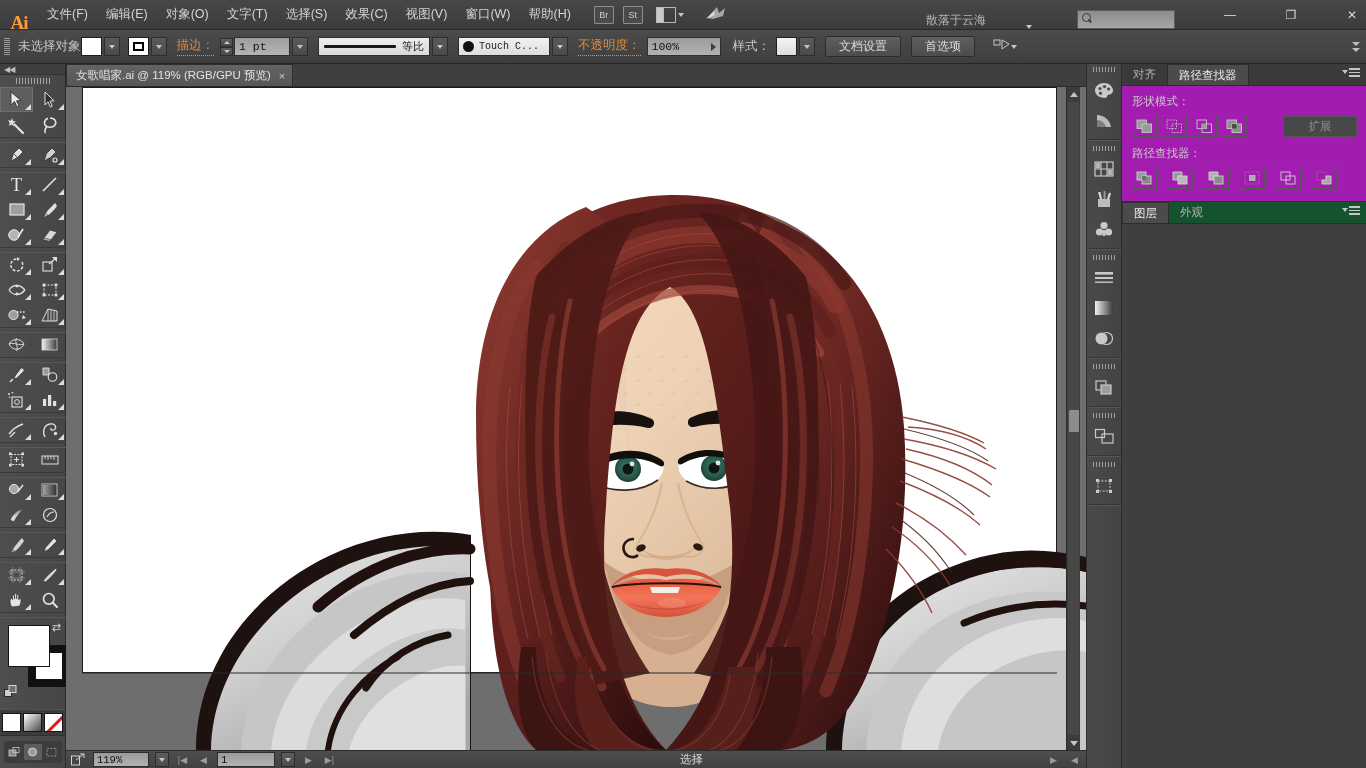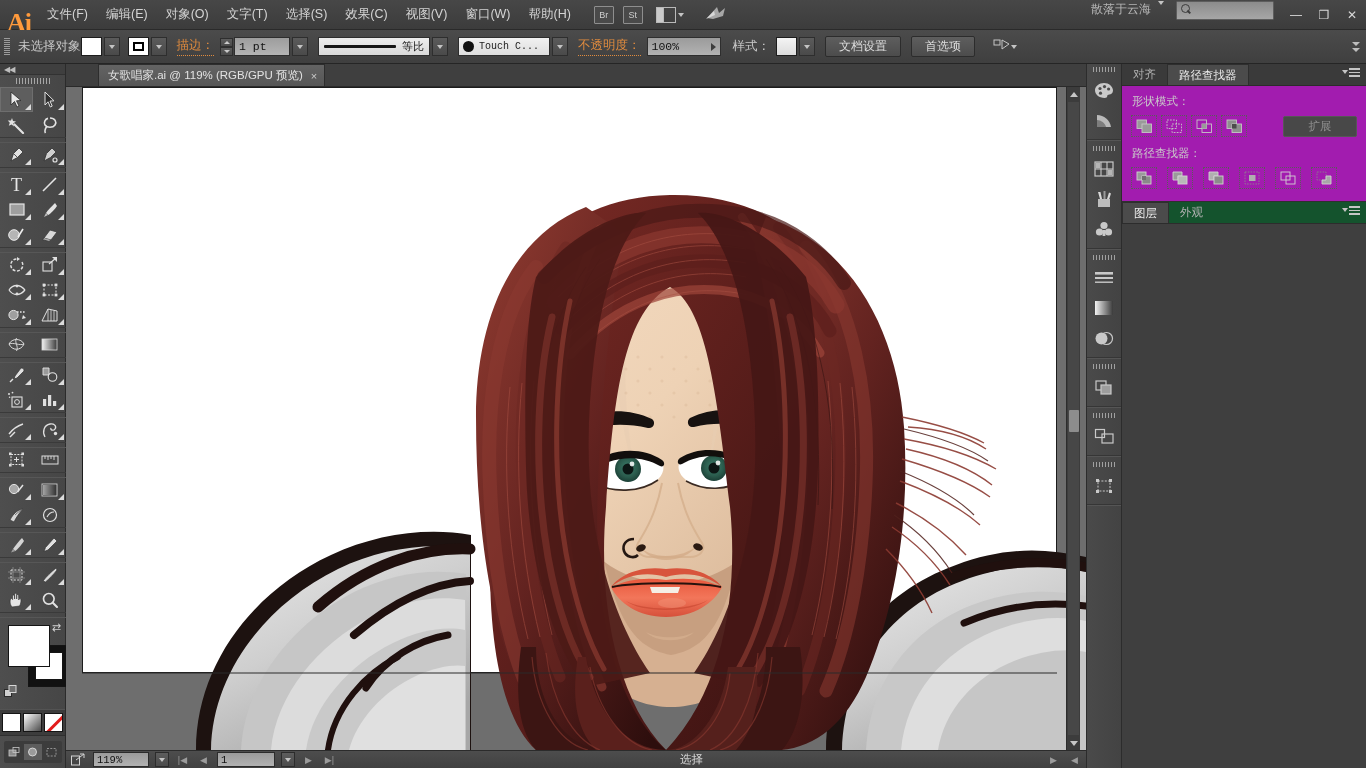--- a/index.html
+++ b/index.html
@@ -14,21 +14,21 @@
 
   
   .menubar {
     position: absolute; left: 0; top: 0; width: 1366px; height: 30px;
     background: linear-gradient(#474747, #3c3c3c);
     border-bottom: 1px solid #2a2a2a;
     display: flex; align-items: center;
   }
   .ai-logo {
     width: 38px; height: 30px; display: flex; align-items: center; justify-content: center;
-    color: #ff9a3c; font-weight: bold; font-size: 26px;
+    color: #ff9a3c; font-weight: bold; font-size: 19px;
     font-family: "Liberation Serif", serif; letter-spacing: -1px; margin-top: 16px;
   }
   .menu-item {
     color: #d4d4d4; font-size: 12.5px; padding: 0 9px; height: 30px;
     display: flex; align-items: center; white-space: nowrap; cursor: default;
   }
   .mb-icons { display: flex; align-items: center; margin-left: 14px; gap: 9px; }
   .mb-btn {
     width: 20px; height: 18px; border: 1px solid #8e8e8e; border-radius: 1px;
     color: #cfcfcf; font-size: 9px; display: flex; align-items: center; justify-content: center;
@@ -36,21 +36,21 @@
   }
   .mb-layout { display: flex; align-items: center; gap: 2px; margin-left: 4px; }
   .layout-glyph { width: 20px; height: 16px; border: 1px solid #b9b9b9; display: flex; }
   .layout-glyph i { display: block; border-right: 1px solid #b9b9b9; width: 7px; background: #cacaca; }
   .layout-glyph b { display: block; flex: 1; background: transparent; }
   .caret-dn {
     width: 0; height: 0; border-left: 3.5px solid transparent; border-right: 3.5px solid transparent;
     border-top: 4px solid #c4c4c4;
   }
   .swoosh { margin-left: 12px; }
-  .mb-right { margin-left: auto; display: flex; align-items: flex-start; }
+  .mb-right { margin-left: auto; display: flex; align-items: flex-end; gap: 33px; }
   .ws-name { color: #b6b6b6; font-size: 12px; padding-right: 7px; }
   .ws-caret { margin-right: 12px; }
   .searchbox {
     width: 98px; height: 19px; background: linear-gradient(#8c8c8c,#a6a6a6);
     border: 1px solid #5d5d5d; border-radius: 1px; display: flex; align-items: center;
     padding-left: 3px; margin-right: 8px;
   }
   .mag { width: 12px; height: 12px; position: relative; }
   .mag::before {
     content:''; position:absolute; left:1px; top:0px; width:7px; height:7px;
@@ -201,21 +201,21 @@
 
   
   .tabstrip {
     position: absolute; left: 66px; top: 64px; width: 1020px; height: 23px;
     background: #3f3f3f; border-bottom: 1px solid #2a2a2a;
     display: flex; align-items: flex-end;
   }
   .doctab {
     height: 22px; background: linear-gradient(#636363,#565656); border: 1px solid #2d2d2d;
     border-bottom: none; display: flex; align-items: center; padding: 0 7px 0 9px;
-    color: #e2e2e2; font-size: 11.5px; gap: 8px; white-space: nowrap; margin-left: 32px;
+    color: #e2e2e2; font-size: 11.5px; gap: 8px; white-space: nowrap;
   }
   .tab-x { color: #c9c9c9; font-size: 11px; }
 
   
   .canvas-wrap {
     position: absolute; left: 66px; top: 87px; width: 1020px; height: 663px;
     background: #6e6e6e; overflow: hidden;
   }
   .artboard {
     position: absolute; left: 16px; top: 0px; width: 975px; height: 586px;

